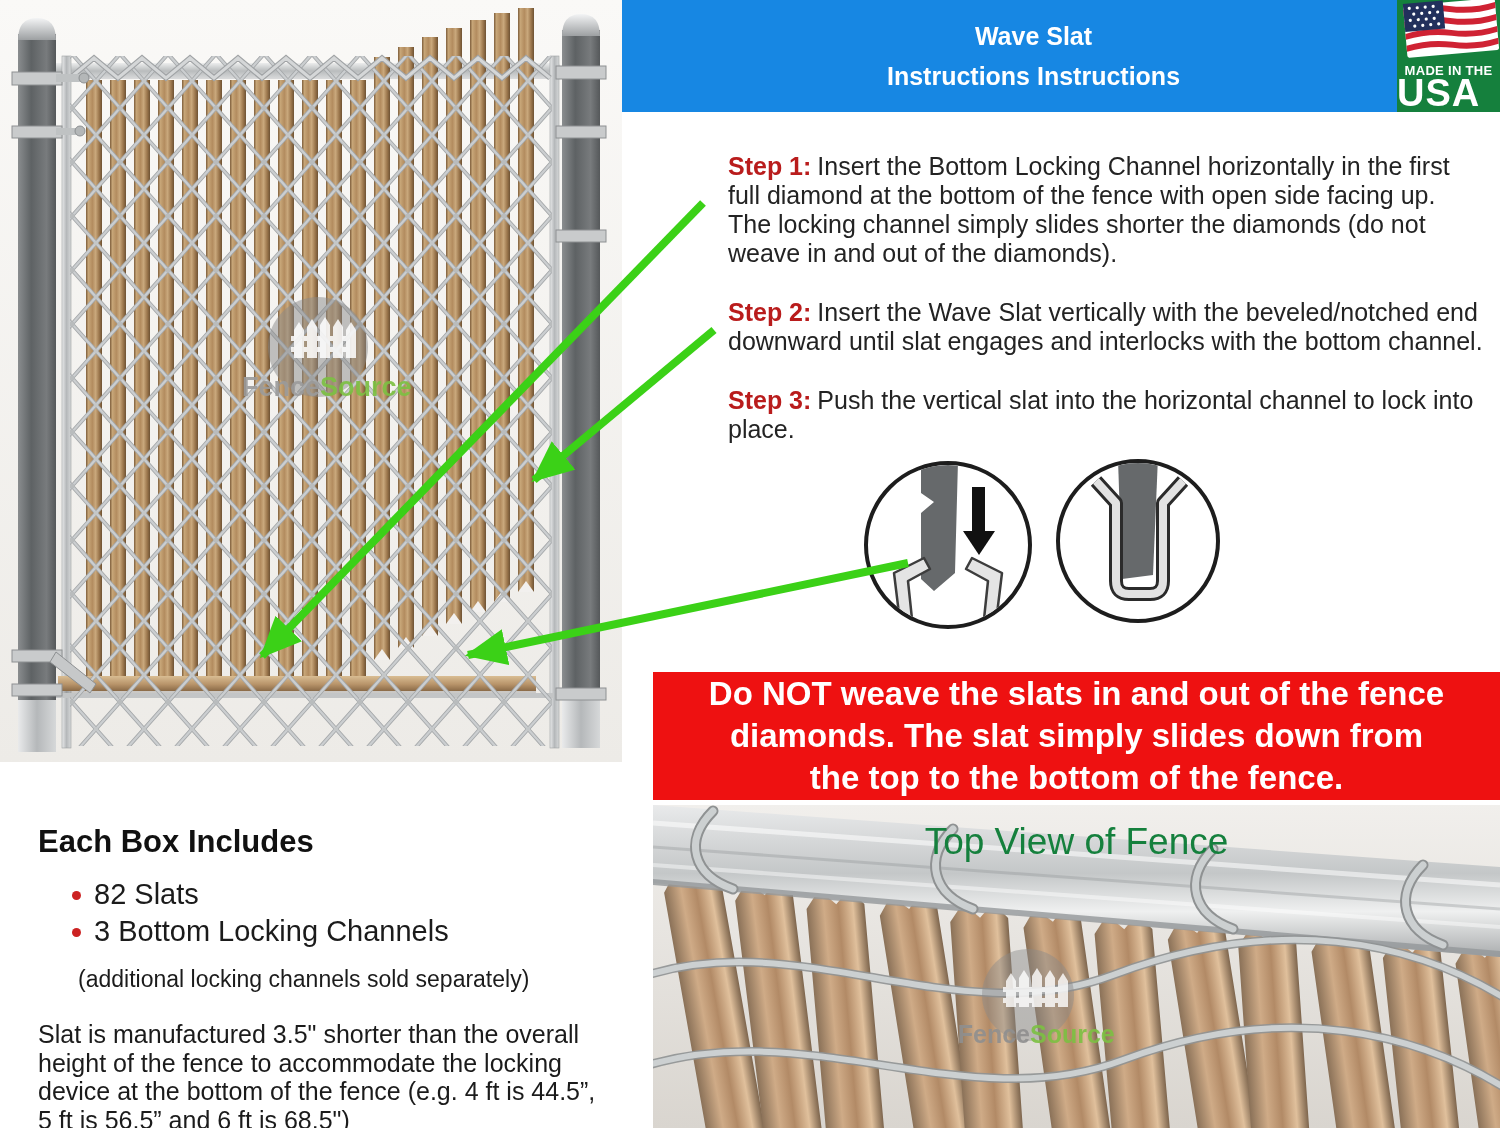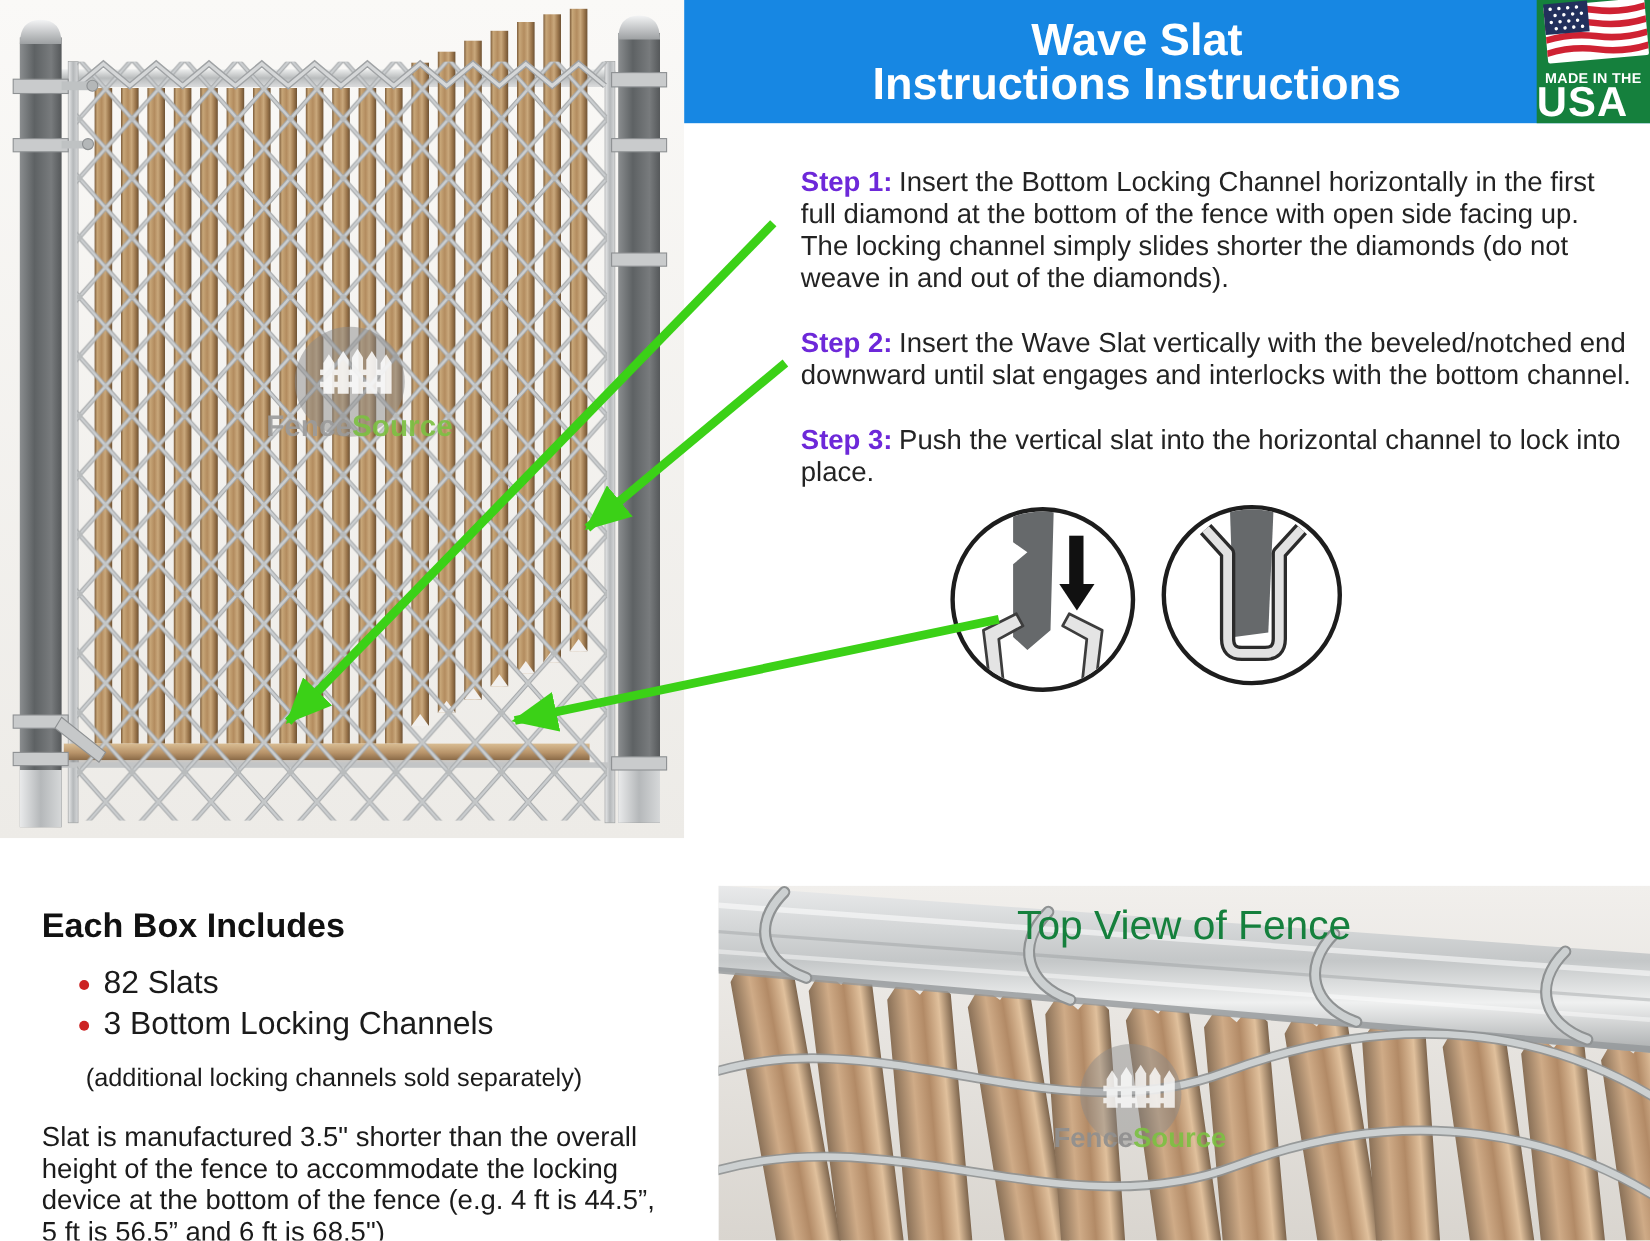--- a/index.html
+++ b/index.html
@@ -1,34 +1,34 @@
 <!DOCTYPE html>
 <html><head>
 <meta charset="utf-8">
 <style>
   html,body{margin:0;padding:0;background:#ffffff;}
   .canvas{position:relative;width:1500px;height:1128px;background:#ffffff;overflow:hidden;
           font-family:"Liberation Sans", sans-serif;}
 
   
   .hdr{position:absolute;left:622px;top:0;width:878px;height:112px;background:#1787e3;
-       color:#fff;font-weight:bold;font-size:41px;line-height:40px;text-align:center;
+       color:#fff;font-weight:bold;font-size:25px;line-height:40px;text-align:center;
        display:flex;flex-direction:column;justify-content:center;box-sizing:border-box;
        padding-left:55px;padding-right:110px;align-items:center;}
   .badge{position:absolute;right:0;top:0;width:103px;height:112px;background:#15803d;overflow:hidden;}
   .badge .made{position:absolute;top:63px;left:0;width:100%;text-align:center;color:#fff;
        font-weight:bold;font-size:13px;letter-spacing:.3px;}
   .badge .usa{position:absolute;top:72px;left:0;width:100%;color:#fff;
        font-weight:bold;font-size:38px;letter-spacing:1px;}
 
   
   .steps{position:absolute;left:728px;top:152px;width:756px;color:#232323;
          font-size:25px;line-height:29px;}
   .step{margin-bottom:30px;}
-  .step .lbl{color:#6d28d9;font-weight:bold;margin-right:6px;}
+  .step .lbl{color:#b91c1c;font-weight:bold;margin-right:6px;}
 
   
   .warn{position:absolute;left:653px;top:672px;width:847px;height:128px;background:#ee1111;
         color:#fff;font-weight:bold;font-size:33px;line-height:42px;text-align:center;
         display:flex;flex-direction:column;justify-content:center;}
 
   
   .tv{position:absolute;left:653px;top:805px;width:847px;height:323px;overflow:hidden;}
   .tv-title{position:absolute;top:16px;left:0;width:100%;text-align:center;
         font-size:37px;font-weight:normal;color:#15803d;}
@@ -267,20 +267,25 @@
           <circle cx="278" cy="86" r="78"></circle>
         </clipPath>
       <g clip-path="url(#c2)">
         <polygon points="258,4 298,2 293,120 262,124" fill="#66696b"></polygon>
         <path d="M236,26 L256,48 L256,126 Q256,139 269,139 L290,139 Q303,139 303,126 L303,48 L323,26" fill="none" stroke="#2b2b2b" stroke-width="14" stroke-linejoin="round"></path>
         <path d="M236,26 L256,48 L256,126 Q256,139 269,139 L290,139 Q303,139 303,126 L303,48 L323,26" fill="none" stroke="#e2e2e2" stroke-width="8" stroke-linejoin="round"></path>
       </g>
     </g>
   </svg>
 
+  <div class="warn">
+    <div>Do NOT weave the slats in and out of the fence</div>
+    <div>diamonds. The slat simply slides down from</div>
+    <div>the top to the bottom of the fence.</div>
+  </div>
 
   <div class="tv">
     <svg width="847" height="323" viewBox="0 0 847 323">
       <defs>
         <linearGradient id="tvbg" x1="0" y1="0" x2="0" y2="1">
           <stop offset="0" stop-color="#f1efec"></stop>
             <stop offset="1" stop-color="#d9d5cf"></stop>
         </linearGradient>
         <linearGradient id="tvrail" x1="0" y1="0" x2="0" y2="1">
           <stop offset="0" stop-color="#e9eaeb"></stop>

